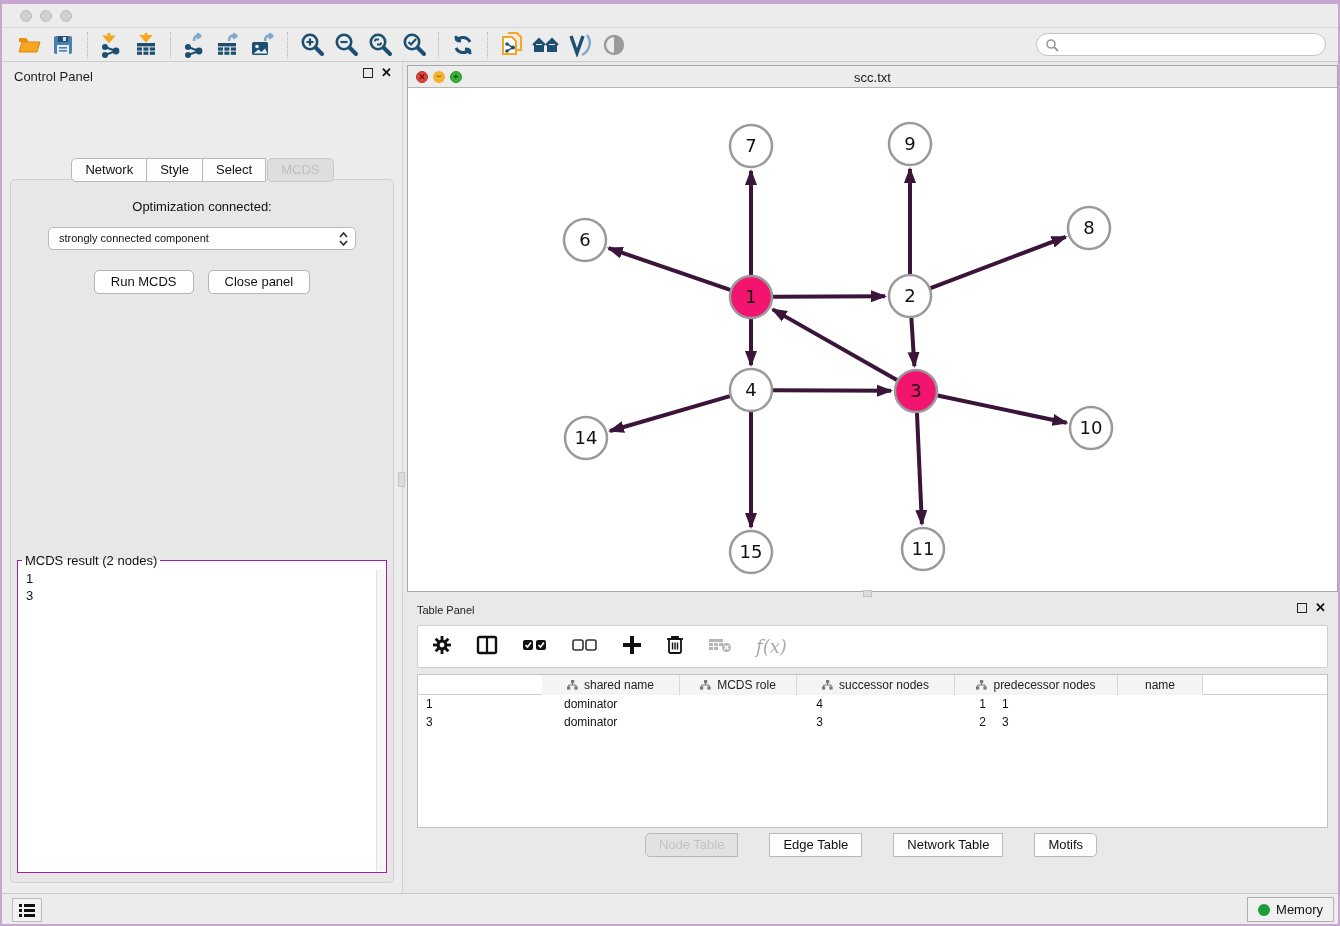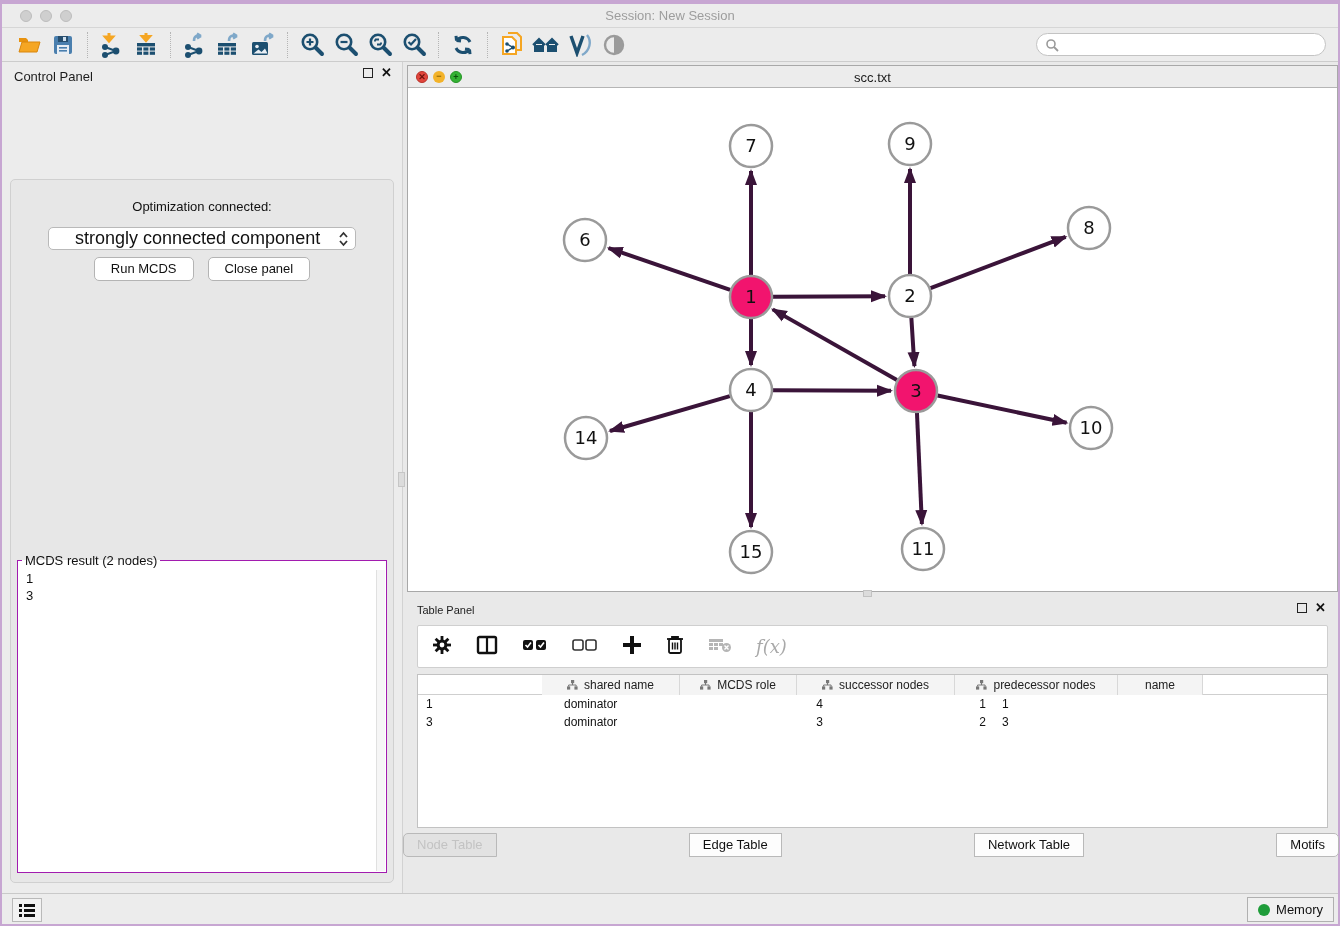--- a/index.html
+++ b/index.html
@@ -53,24 +53,24 @@
   .cp-tab:last-child { border-radius:0 5px 5px 0; }
   .cp-tab.sel { background:#dedede; color:#bfbfbf; border-color:#c6c6c6; border-radius:5px; margin-left:2px; }
   .cp-body {
     position:absolute; left:8px; right:8px; top:117px; bottom:10px;
     background:#e7e7e7; border:1px solid #d0d0d0; border-radius:5px;
   }
   .opt-label { text-align:center; margin-top:19px; font-size:13px; color:#111; }
   .dropdown {
     margin:13px auto 3px auto; width:308px; height:23px; background:#fff;
     border:1px solid #b9b9b9; border-radius:5px; position:relative;
-    font-size:18px; color:#111; line-height:21px; padding-left:26px;
+    font-size:11px; color:#111; line-height:21px; padding-left:10px;
   }
   .stepper { position:absolute; right:6px; top:3px; }
-  .btn-row { display:flex; justify-content:center; gap:14px; margin-top:7px; }
+  .btn-row { display:flex; justify-content:center; gap:14px; margin-top:20px; }
   .push-btn {
     background:#fff; border:1px solid #b4b4b4; border-radius:5px;
     font-size:13px; color:#111; padding:3px 16px 4px 16px;
     font-family:"Liberation Sans", sans-serif;
   }
   .result-group {
     position:absolute; left:6px; right:6px; top:373px; bottom:9px;
     border:1px solid #a21caf; background:#fff; margin:0;
   }
   .result-group legend { font-size:13px; color:#111; margin-left:4px; padding:0 3px; background:transparent; }
@@ -110,21 +110,21 @@
   }
   .thead { display:flex; height:20px; border-bottom:1px solid #cfcfcf;justify-content:center; }
   .th {
     background:#f4f4f4; border-right:1px solid #d8d8d8; height:20px;
     display:flex; align-items:center; justify-content:center; gap:6px;
     font-size:12px; color:#222;
   }
   .trow { display:flex; height:16px; margin-top:2px; }
   .td { font-size:12px; color:#111; padding:0 8px; }
   .td.l { text-align:left; } .td.r { text-align:right; }
-  .tp-tabs { position:absolute; left:0; right:0; bottom:36px; display:flex; justify-content:space-between;gap:32px; }
+  .tp-tabs { position:absolute; left:0; right:0; bottom:36px; display:flex; justify-content:center;gap:32px; }
   .tp-tab {
     font-size:13px; color:#111; background:#fdfdfd; border:1px solid #b9b9b9;
     padding:3px 13px 4px 13px; margin-right:-1px;
   }
   .tp-tab:first-child { border-radius:5px 0 0 5px; }
   .tp-tab:last-child { border-radius:0 5px 5px 0; }
   .tp-tab.sel { background:#e2e2e2; color:#c3c3c3; }
 
   
   .statusbar {
@@ -147,21 +147,20 @@
 </style>
 </head>
 <body>
 
 <div class="titlebar">
   <div class="traffic">
     <span class="dot"></span>
     <span class="dot"></span>
     <span class="dot"></span>
   </div>
-  <div class="title">Session: New Session</div>
 </div>
 
 <div class="toolbar">
   <span class="tb-btn">
     <svg width="24" height="22" viewBox="0 0 24 22">
         <path d="M2 4h7l2 2v2H2z" fill="#e8920e"></path>
         <path d="M2 18 L5 8 H23 L20 18 Z" fill="#f5a623" stroke="#d9860c"></path>
       </svg>
   </span>
   <span class="tb-btn">
@@ -304,20 +303,26 @@
   </span>
 </div>
 
 <div class="control-panel">
   <div class="panel-header">
     <span class="ph-title">Control Panel</span>
     <span class="panel-controls">
       <span class="float-ic"></span>
       <span class="close-ic">✕</span>
     </span>
+  </div>
+  <div class="cp-tabs">
+    <span class="cp-tab">Network</span>
+    <span class="cp-tab">Style</span>
+    <span class="cp-tab">Select</span>
+    <span class="cp-tab sel">MCDS</span>
   </div>
   <div class="cp-body">
     <div class="opt-label">Optimization connected:</div>
     <div class="dropdown">
       <span>strongly connected component</span>
       <span class="stepper">
         <svg width="11" height="16" viewBox="0 0 11 16">
             <path d="M2 6 L5.5 2 L9 6" stroke="#333" stroke-width="1.8" fill="none"></path>
             <path d="M2 10 L5.5 14 L9 10" stroke="#333" stroke-width="1.8" fill="none"></path>
           </svg>

